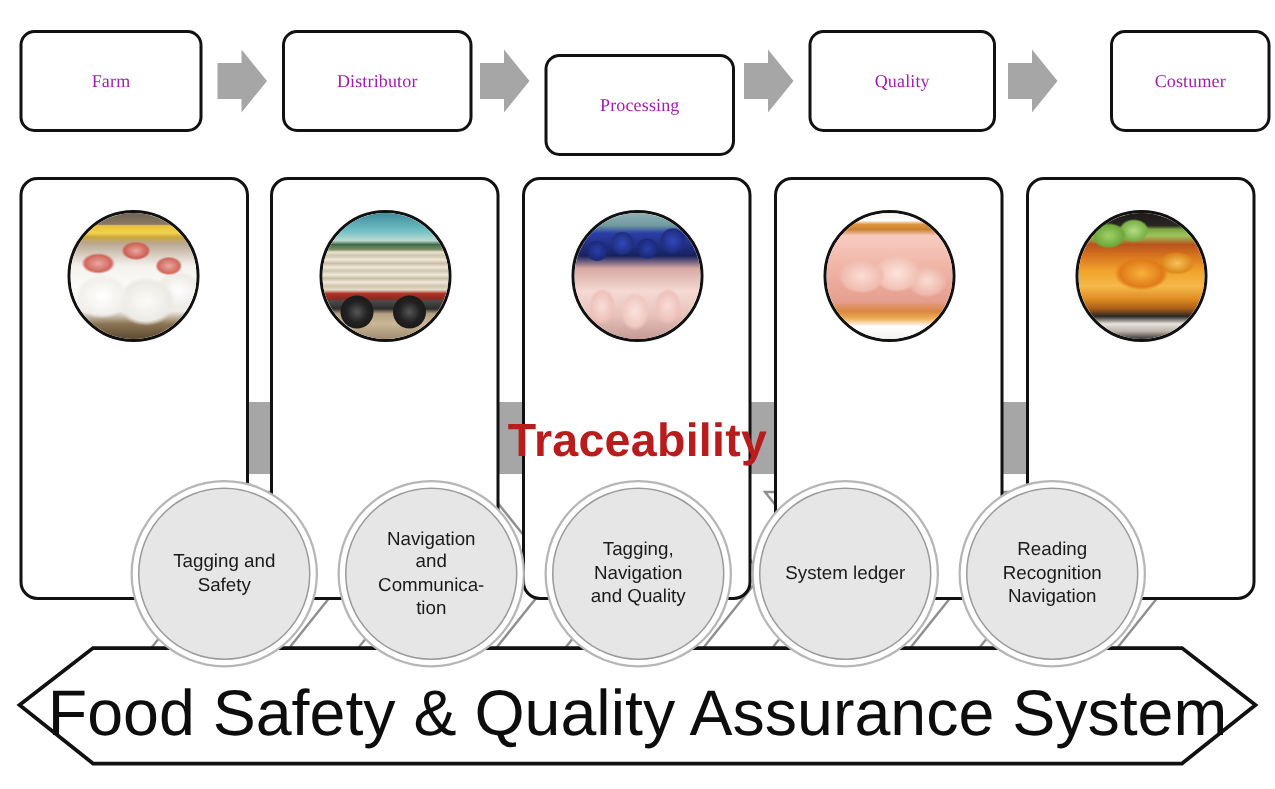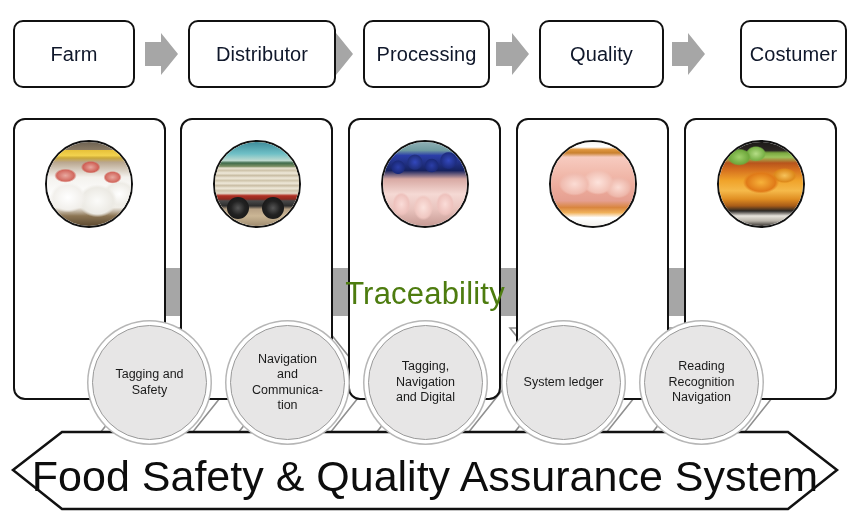--- a/index.html
+++ b/index.html
@@ -22,24 +22,25 @@
     position: absolute;
     box-sizing: border-box;
     background: #ffffff;
     border: 2.5px solid #111111;
     border-radius: 10px;
     display: flex;
     align-items: center;
     justify-content: center;
   }
   .stage-label {
-    font-size: 20px;
-    color: #0f172a;
+    font-size: 12px;
+    color: #a21caf;
     letter-spacing: .1px;
     white-space: nowrap;
+    font-family: Liberation Serif, serif;
   }
   
   .panel-box {
     position: absolute;
     box-sizing: border-box;
     background: #ffffff;
     border: 2.5px solid #111111;
     border-radius: 12px;
   }
   
@@ -142,22 +143,22 @@
         #f0a32a 46%, #f5b94a 58%, #e08e22 68%,
         #a85c18 76%,
         #2a2724 82%, #e8e4dc 88%, #b8b2a8 94%, #3a3632 100%);
   }
   
   .trace-label {
     position: absolute;
     width: 850px;
     text-align: center;
     font-size: 31px;
-    font-weight: normal;
-    color: #4d7c0f;
+    font-weight: bold;
+    color: #b91c1c;
     letter-spacing: .2px;
     white-space: nowrap;
   }
   
   .tech-circle {
     position: absolute;
     width: 115px; height: 115px;
     border-radius: 50%;
     background: #e7e6e6;
     border: 1.6px solid #9a9a9a;
@@ -211,24 +212,24 @@
     <polygon points="510,328 602,328 646,383 602,438 510,438 554,383"></polygon>
     <polygon points="648,328 740,328 784,383 740,438 648,438 692,383"></polygon>
   </g>
 
   <polygon fill="#ffffff" stroke="#111111" stroke-width="2.5" points="13,470 62,432 788,432 837,470 788,509 62,509"></polygon>
 </svg>
 
 <div class="stage-box" style="left:13px; top:20px; width:122px; height:68px;">
   <span class="stage-label">Farm</span>
 </div>
-<div class="stage-box" style="left:188px; top:20px; width:148px; height:68px;">
+<div class="stage-box" style="left:188px; top:20px; width:127px; height:68px;">
   <span class="stage-label">Distributor</span>
 </div>
-<div class="stage-box" style="left:363px; top:20px; width:127px; height:68px;">
+<div class="stage-box" style="left:363px; top:36px; width:127px; height:68px;">
   <span class="stage-label">Processing</span>
 </div>
 <div class="stage-box" style="left:539px; top:20px; width:125px; height:68px;">
   <span class="stage-label">Quality</span>
 </div>
 <div class="stage-box" style="left:740px; top:20px; width:107px; height:68px;">
   <span class="stage-label">Costumer</span>
 </div>
 
 <div class="panel-box" style="left:13px; top:118px; width:153px; height:282px;"></div>
@@ -261,21 +262,21 @@
 </div>
 <div class="tech-circle" style="left:230px; top:325px;">
   <span class="tech-label">Navigation
 and
 Communica-
 tion</span>
 </div>
 <div class="tech-circle" style="left:368px; top:325px;">
   <span class="tech-label">Tagging,
 Navigation
-and Digital</span>
+and Quality</span>
 </div>
 <div class="tech-circle" style="left:506px; top:325px;">
   <span class="tech-label">System ledger</span>
 </div>
 <div class="tech-circle" style="left:644px; top:325px;">
   <span class="tech-label">Reading
 Recognition
 Navigation</span>
 </div>
 

